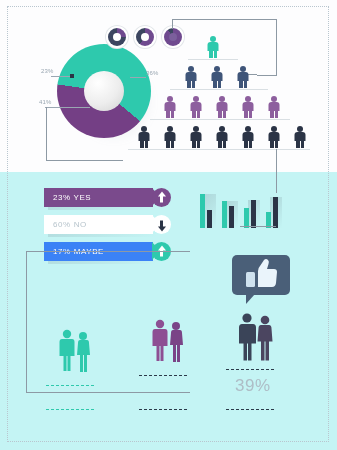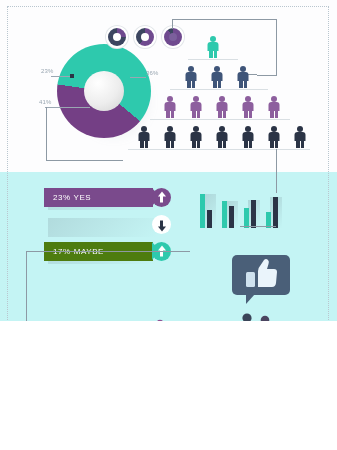--- a/index.html
+++ b/index.html
@@ -1,21 +1,21 @@
 <!DOCTYPE html>
 <html><head>
 <meta charset="utf-8">
 <style>
   html,body{margin:0;padding:0;}
   body{
     width:337px;height:450px;overflow:hidden;
     font-family:"Liberation Sans","DejaVu Sans",sans-serif;
     background:#ffffff;
   }
-  #poster{position:relative;width:337px;height:321px;overflow:hidden;background:#ffffff;}
+  #poster{position:relative;width:337px;height:450px;overflow:hidden;background:#ffffff;}
 
   
   .band-top{position:absolute;left:0;top:0;width:337px;height:172px;background:#fdfdfe;}
   .band-bottom{position:absolute;left:0;top:172px;width:337px;height:278px;background:#c4f4f4;}
   .dotted-frame{position:absolute;left:7px;top:6px;width:322px;height:436px;
     border:1px dotted #b9c6cf;box-sizing:border-box;pointer-events:none;}
 
   
   .donut-wrap{position:absolute;left:57px;top:44px;width:94px;height:94px;}
   .donut{position:absolute;inset:0;border-radius:50%;
@@ -234,22 +234,26 @@
 
   <div class="ribbon-shadow" style="left:48px;top:191px;width:108px;"></div>
   <div class="ribbon-shadow" style="left:48px;top:218px;width:108px;"></div>
   <div class="ribbon-shadow" style="left:48px;top:245px;width:108px;"></div>
 
   <div class="ribbon" style="left:44px;top:188px;width:100px;background:#7a4a8c;color:#ffffff;">
     <span>23% YES</span>
     <span class="tip" style="border-left:8px solid #7a4a8c;"></span>
   </div>
 
-
-  <div class="ribbon" style="left:44px;top:242px;width:100px;background:#4d7c0f;color:#ffffff;">
+  <div class="ribbon" style="left:44px;top:215px;width:100px;background:#ffffff;color:#b7c4cc;">
+    <span>60% NO</span>
+    <span class="tip" style="border-left:8px solid #ffffff;"></span>
+  </div>
+
+  <div class="ribbon" style="left:44px;top:242px;width:100px;background:#3b82f6;color:#ffffff;">
     <span>17% MAYBE</span>
     <span class="tip" style="border-left:8px solid #2ec9ad;"></span>
   </div>
 
   <div class="acirc" style="left:152px;top:188px;background:#7a4a8c;">
     <span class="arrow" style="height:11px;">
       <span class="stem" style="top:3px;height:7px;background:#ffffff;"></span>
       <span class="tipup" style="top:-1px;border-bottom:5px solid #ffffff;"></span>
     </span>
   </div>
@@ -325,15 +329,16 @@
 
   <div class="couple" style="left:234px;top:311px;width:44px;height:60px;">
     <svg width="44" height="60" viewBox="0 0 44 60">
       <circle cx="13" cy="7" r="4.6" fill="#3a4458"></circle>
       <path d="M7 13 h12 q3 0 3 3.5 v16 h-4.5 v17 h-3.5 v-17 h-1 v17 h-3.5 v-17 h-4.5 v-16 q0-3.5 3-3.5 z" fill="#3a4458"></path>
       <circle cx="31" cy="9" r="4.3" fill="#4b4560"></circle>
       <path d="M26 14 h9 q2.5 0 2.5 3.5 l1 13 h-3.5 v19 h-3.5 v-19 h-1 v19 h-3.5 v-19 h-3.5 l1 -13 q0-3.5 2.5-3.5 z" fill="#4b4560"></path>
     </svg>
   </div>
   <div class="dash grey" style="left:226px;top:369px;width:48px;"></div>
+  <div class="pct" style="left:235px;top:376px;">39%</div>
   <div class="dash grey" style="left:226px;top:409px;width:48px;"></div>
 
 </div>
 
 </body></html>

